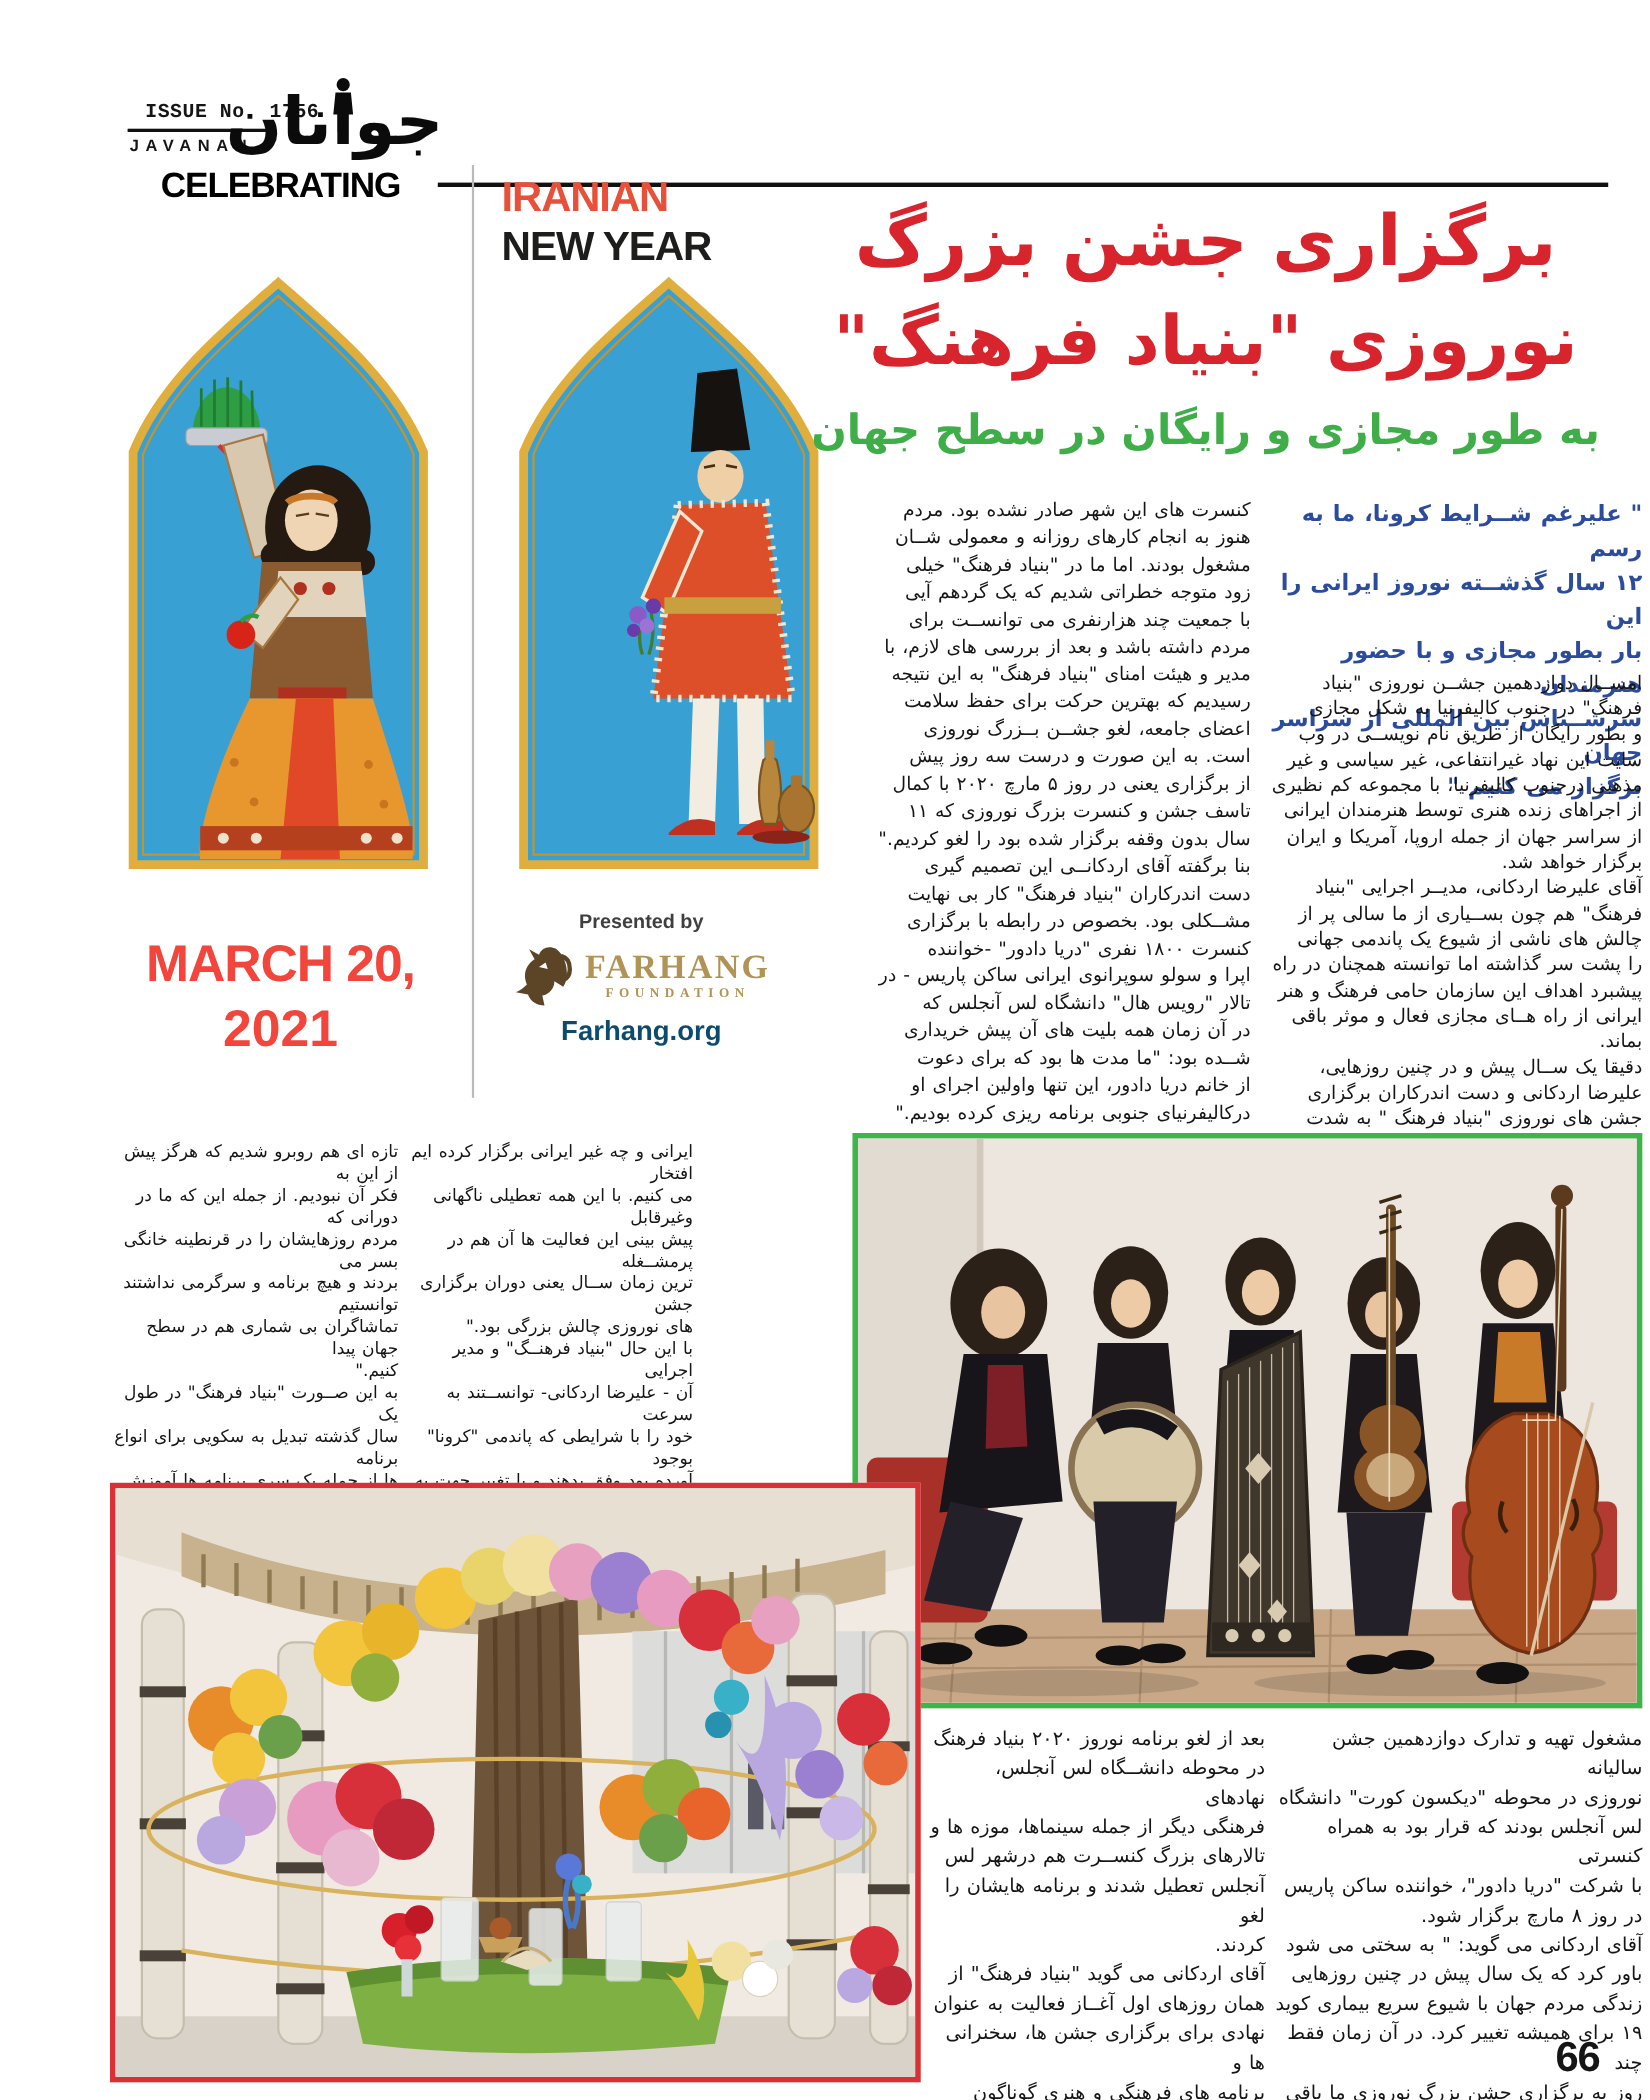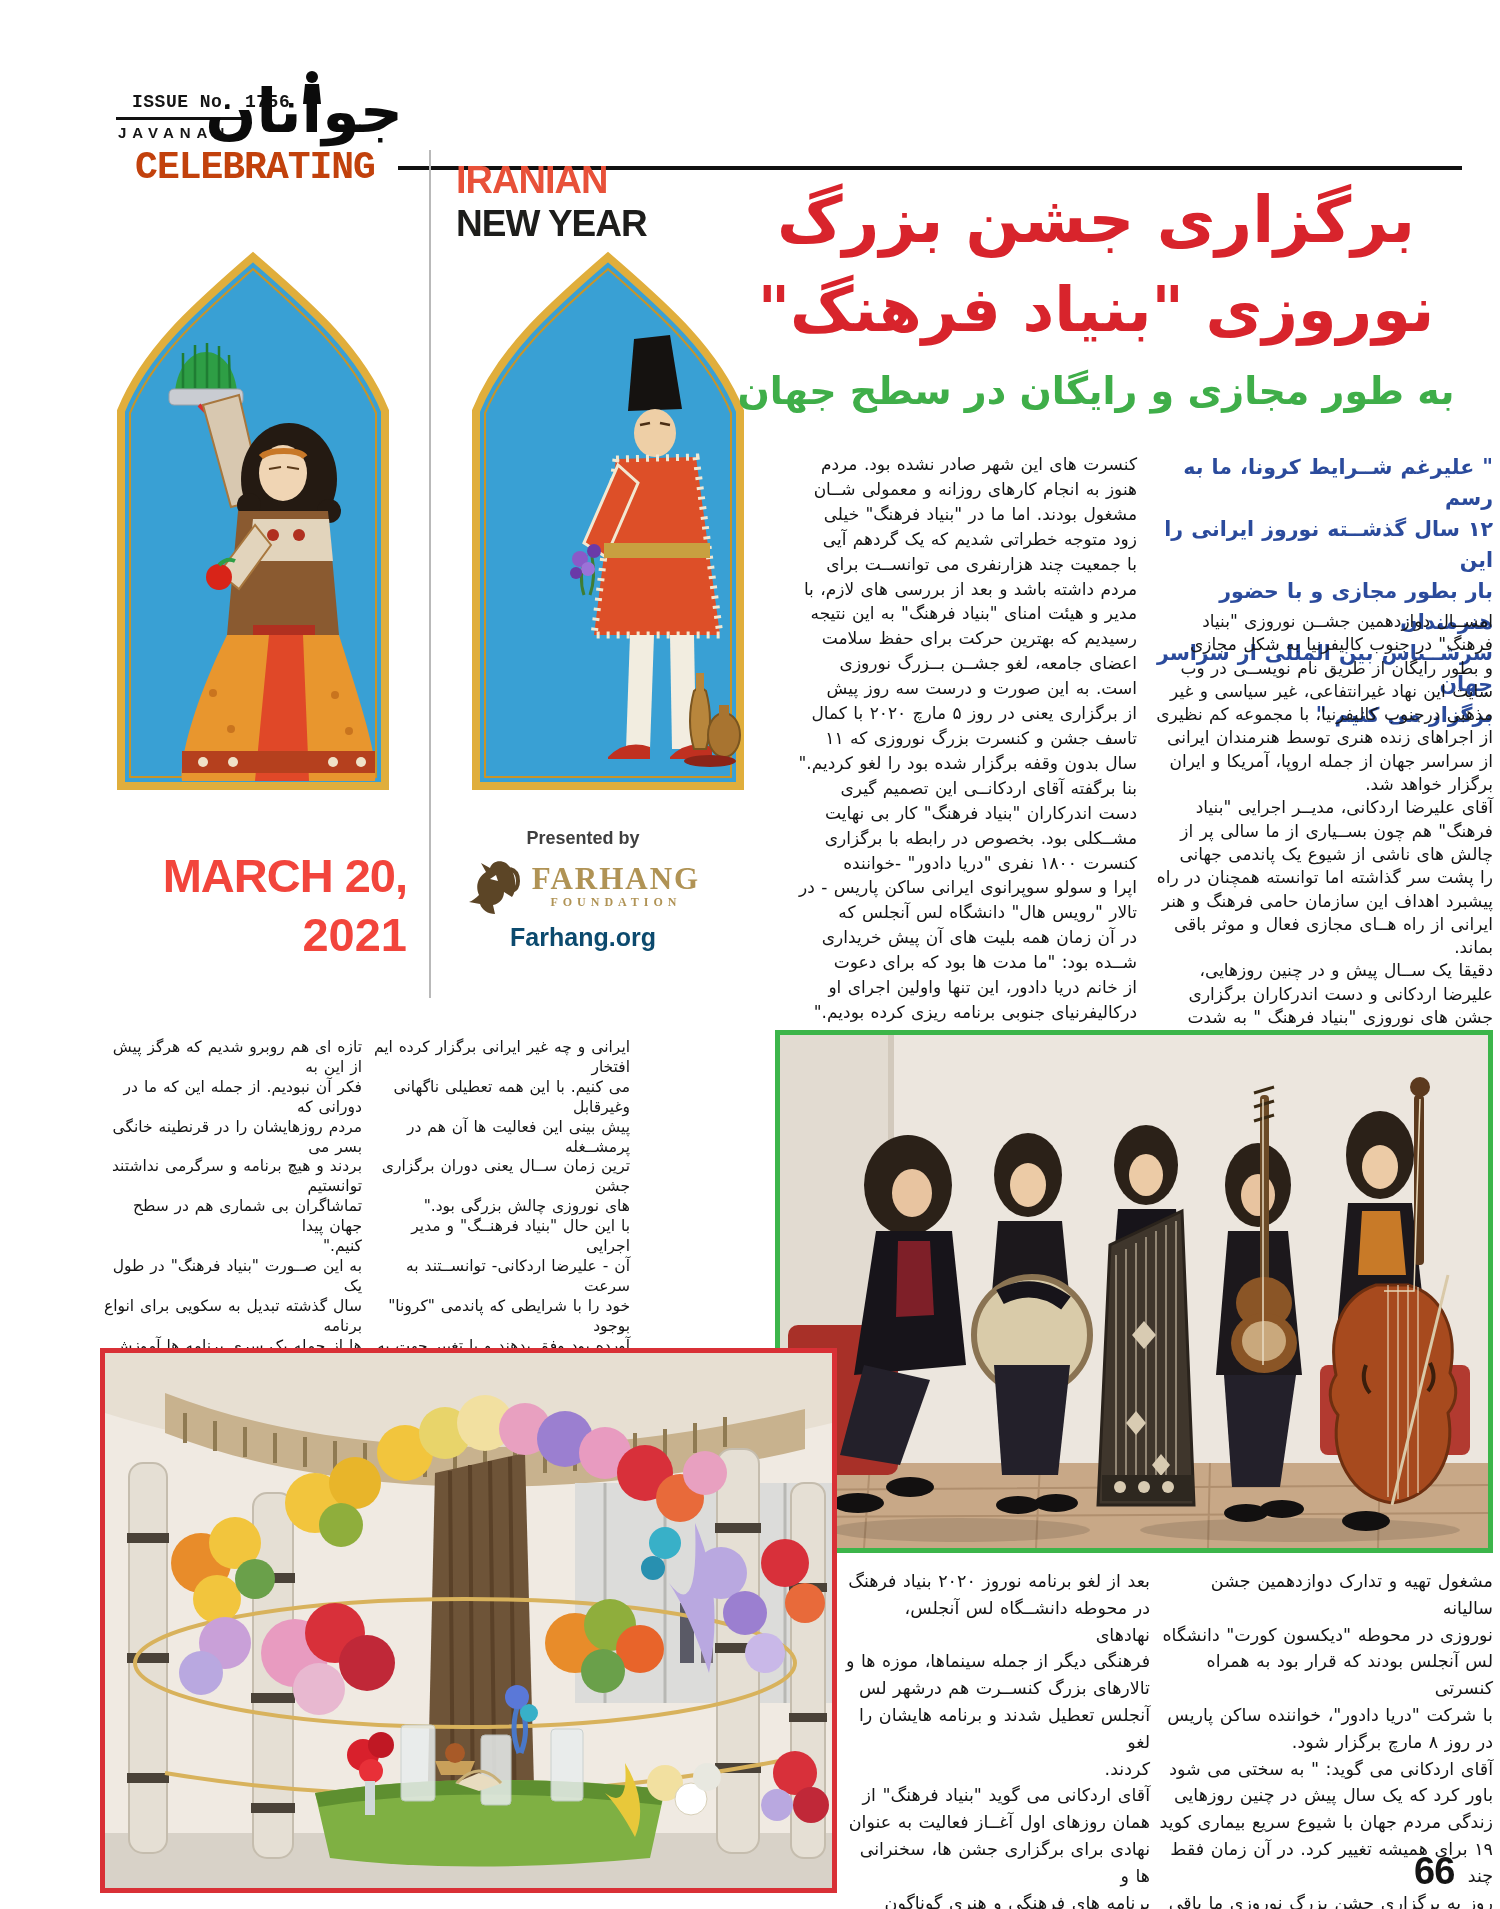--- a/index.html
+++ b/index.html
@@ -10,26 +10,26 @@
   .fa{direction:rtl;white-space:pre-line;text-align:right;word-spacing:1px;}
   
   .issue{left:132px;top:92px;width:160px;font-weight:bold;font-size:18px;letter-spacing:.5px;font-family:Liberation Mono, monospace;}
   .issue-rule{left:116px;top:117px;width:128px;height:3px;background:#111;}
   .javanan-lat{left:118px;top:124px;font-weight:bold;font-size:15px;letter-spacing:6px;}
   .jlogo{left:233px;top:74px;width:170px;height:80px;font-weight:900;font-size:60px;line-height:74px;text-align:center;direction:rtl;color:#0b0b0b;}
   .top-rule{left:398px;top:166px;width:1064px;height:4px;background:#111;}
   .divider-v{left:429px;top:150px;width:2px;height:848px;background:#b9b9b9;}
   
   .t1{left:103px;top:146px;width:304px;text-align:center;}
-  .t1 .l1{font-size:38px;font-weight:700;color:#c2410c;letter-spacing:-1px;line-height:44px;font-family:Liberation Mono, monospace;}
+  .t1 .l1{font-size:32px;font-weight:700;color:#000000;letter-spacing:-1px;line-height:44px;}
   .t1 .l2{font-size:46px;font-weight:800;color:#e85139;letter-spacing:-1px;line-height:48px;}
   .t2{left:456px;top:146px;width:300px;text-align:left;}
   .t2 .l1{font-size:38px;font-weight:800;color:#e85139;letter-spacing:-1px;line-height:44px;margin-top:12px;}
   .t2 .l2{font-size:37px;font-weight:700;color:#1d1d1b;letter-spacing:-1px;line-height:44px;}
-  .date{left:103px;top:845px;width:304px;text-align:right;color:#f2453c;font-weight:800;}
+  .date{left:103px;top:845px;width:304px;text-align:center;color:#f2453c;font-weight:800;}
   .date .l1{font-size:47px;line-height:62px;letter-spacing:-1px;}
   .date .l2{font-size:47px;line-height:56px;}
   
   .presented{left:448px;top:828px;width:270px;text-align:center;}
   .presented .pby{font-size:18px;font-weight:700;color:#3f3f3f;}
   .farhang-row{display:flex;align-items:center;justify-content:center;gap:8px;margin-top:10px;font-weight:bold;}
   .fh-name{font-family:"Liberation Serif","DejaVu Serif",serif;font-size:31px;letter-spacing:2px;color:#b09355;line-height:30px;}
   .fh-sub{font-family:"Liberation Serif","DejaVu Serif",serif;font-size:12px;letter-spacing:5px;color:#b09355;line-height:16px;}
   .fh-url{font-size:25px;font-weight:800;color:#0c4a6e;margin-top:8px;}
   

